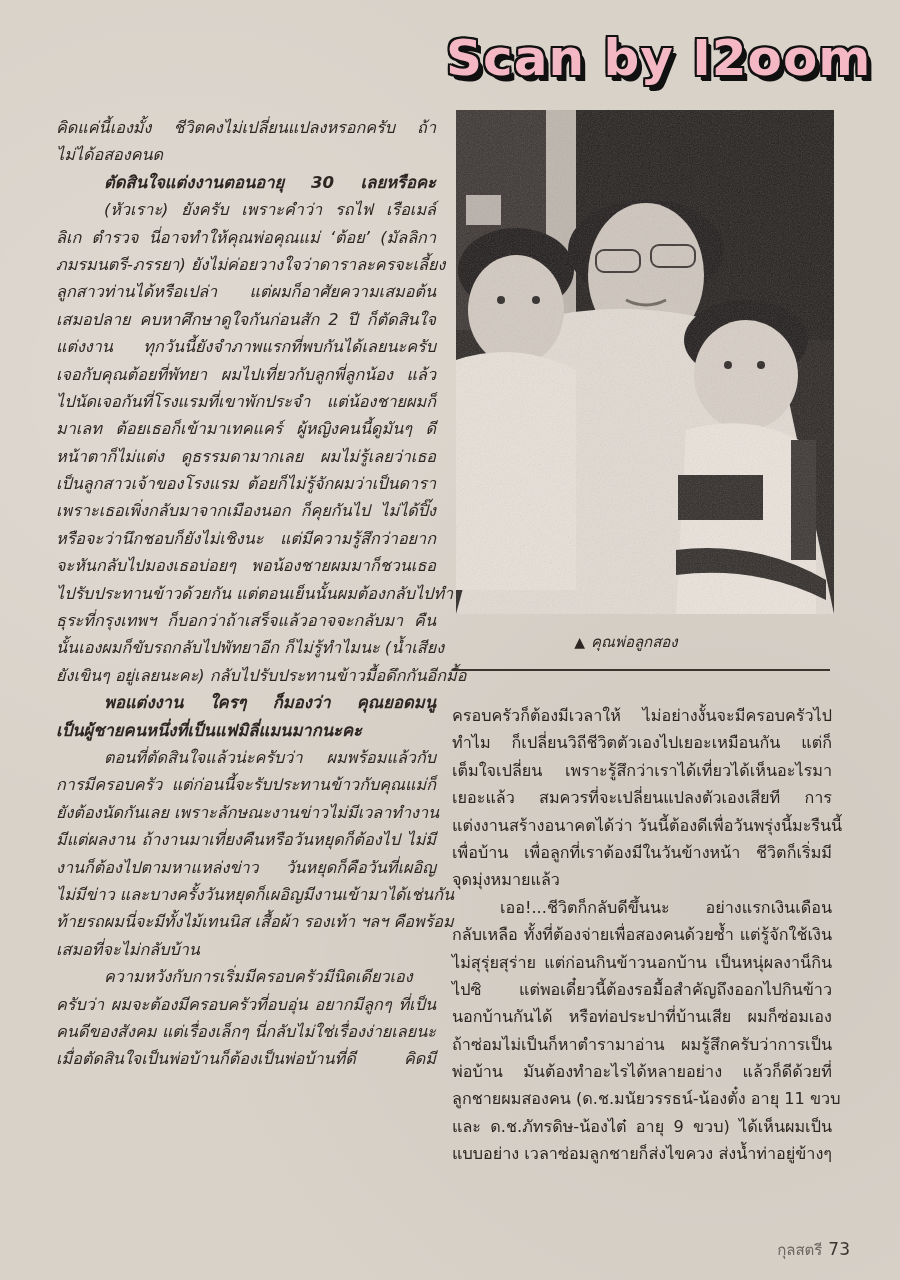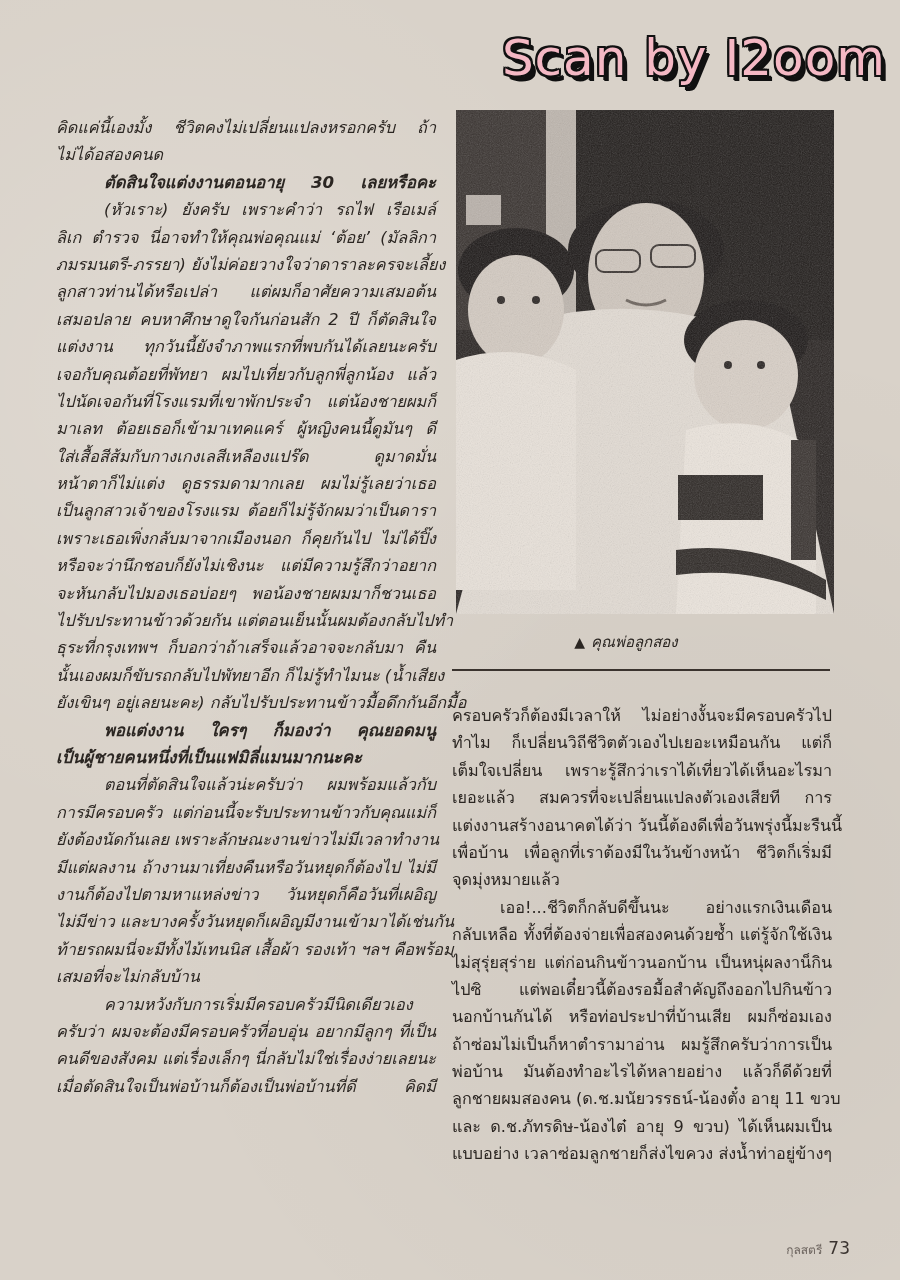--- a/index.html
+++ b/index.html
@@ -7,29 +7,28 @@
     width:900px; height:1280px; position:relative; overflow:hidden;
     background:#d9d2c9;
     background-image:
       radial-gradient(circle at 20% 30%, rgba(255,255,255,0.15) 0, rgba(255,255,255,0) 40%),
       radial-gradient(circle at 80% 70%, rgba(0,0,0,0.04) 0, rgba(0,0,0,0) 50%);
     font-family:"DejaVu Sans", "Liberation Sans", sans-serif;
     color:#2b2622;
   }
   .watermark {
     position:absolute; top:26px; left:446px; width:440px; height:64px;
-    font-family:"DejaVu Sans", sans-serif; font-weight:normal;
+    font-family:"DejaVu Sans", sans-serif; font-weight:bold;
     font-size:50px; line-height:64px; color:#f4b8c4;
     letter-spacing:1px;
     text-shadow:
       -2px -2px 0 #111, 2px -2px 0 #111, -2px 2px 0 #111, 2px 2px 0 #111,
       0 -2px 0 #111, 0 2px 0 #111, -2px 0 0 #111, 2px 0 0 #111,
       4px 5px 0 #111, 5px 6px 0 #111;
     white-space:nowrap;
-    text-align:right;
   }
   .col { position:absolute; font-size:16.2px; line-height:27.4px; }
   .col-left { left:56px; top:114px; width:380px;font-style:italic; }
   .col-right { left:452px; top:702px; width:380px; }
   .line { display:block; white-space:nowrap; text-align:justify; text-align-last:justify; height:27.4px; }
   .line.last { text-align-last:left; }
   .bold { font-weight:bold; font-size:16.6px; }
   .q-indent { padding-left:48px; }
 
   .photo {
@@ -42,41 +41,40 @@
     font-size:15px; font-style:italic; color:#2b2622;
   }
   .caption .tri { font-style:normal; font-size:14px; margin-right:6px; }
   .rule {
     position:absolute; left:452px; top:669px; width:378px; height:0;
     border-top:2px solid #3a332e;
   }
   .footer {
     position:absolute; right:50px; top:1238px; font-size:17px; color:#3b3430;
   }
-  .footer .mag { font-family:Liberation Serif, serif; font-size:12px; color:#6d655f; margin-right:6px; }
+  .footer .mag { font-family:Liberation Serif, serif; font-size:15px; color:#6d655f; margin-right:6px; }
 </style>
 </head>
 <body>
 
 <div class="watermark">Scan by I2oom</div>
 
 <div class="col col-left">
   <span class="line">คิดแค่นี้เองมั้ง ชีวิตคงไม่เปลี่ยนแปลงหรอกครับ ถ้า</span>
   <span class="line last">ไม่ได้อสองคนด</span>
   <span class="line bold q-indent">ตัดสินใจแต่งงานตอนอายุ 30 เลยหรือคะ</span>
   <span class="line q-indent">(หัวเราะ) ยังครับ เพราะคำว่า รถไฟ เรือเมล์</span>
   <span class="line">ลิเก ตำรวจ นี่อาจทำให้คุณพ่อคุณแม่ ‘ต้อย’ (มัลลิกา</span>
   <span class="line">ภมรมนตรี-ภรรยา) ยังไม่ค่อยวางใจว่าดาราละครจะเลี้ยง</span>
   <span class="line">ลูกสาวท่านได้หรือเปล่า แต่ผมก็อาศัยความเสมอต้น</span>
   <span class="line">เสมอปลาย คบหาศึกษาดูใจกันก่อนสัก 2 ปี ก็ตัดสินใจ</span>
   <span class="line">แต่งงาน ทุกวันนี้ยังจำภาพแรกที่พบกันได้เลยนะครับ</span>
   <span class="line">เจอกับคุณต้อยที่พัทยา ผมไปเที่ยวกับลูกพี่ลูกน้อง แล้ว</span>
   <span class="line">ไปนัดเจอกันที่โรงแรมที่เขาพักประจำ แต่น้องชายผมก็</span>
   <span class="line">มาเลท ต้อยเธอก็เข้ามาเทคแคร์ ผู้หญิงคนนี้ดูมันๆ ดี</span>
-  <span class="line">ใส่เสื้อสีส้มกับกางเกงเลสีเหลืองแปร๊ด ดูมาดมั่น</span>
   <span class="line">หน้าตาก็ไม่แต่ง ดูธรรมดามากเลย ผมไม่รู้เลยว่าเธอ</span>
   <span class="line">เป็นลูกสาวเจ้าของโรงแรม ต้อยก็ไม่รู้จักผมว่าเป็นดารา</span>
   <span class="line">เพราะเธอเพิ่งกลับมาจากเมืองนอก ก็คุยกันไป ไม่ได้ปิ๊ง</span>
   <span class="line">หรือจะว่านึกชอบก็ยังไม่เชิงนะ แต่มีความรู้สึกว่าอยาก</span>
   <span class="line">จะหันกลับไปมองเธอบ่อยๆ พอน้องชายผมมาก็ชวนเธอ</span>
   <span class="line">ไปรับประทานข้าวด้วยกัน แต่ตอนเย็นนั้นผมต้องกลับไปทำ</span>
   <span class="line">ธุระที่กรุงเทพฯ ก็บอกว่าถ้าเสร็จแล้วอาจจะกลับมา คืน</span>
   <span class="line">นั้นเองผมก็ขับรถกลับไปพัทยาอีก ก็ไม่รู้ทำไมนะ (น้ำเสียง</span>
   <span class="line">ยังเขินๆ อยู่เลยนะคะ) กลับไปรับประทานข้าวมื้อดึกกันอีกมื้อ</span>
   <span class="line bold q-indent">พอแต่งงาน ใครๆ ก็มองว่า คุณยอดมนู</span>

